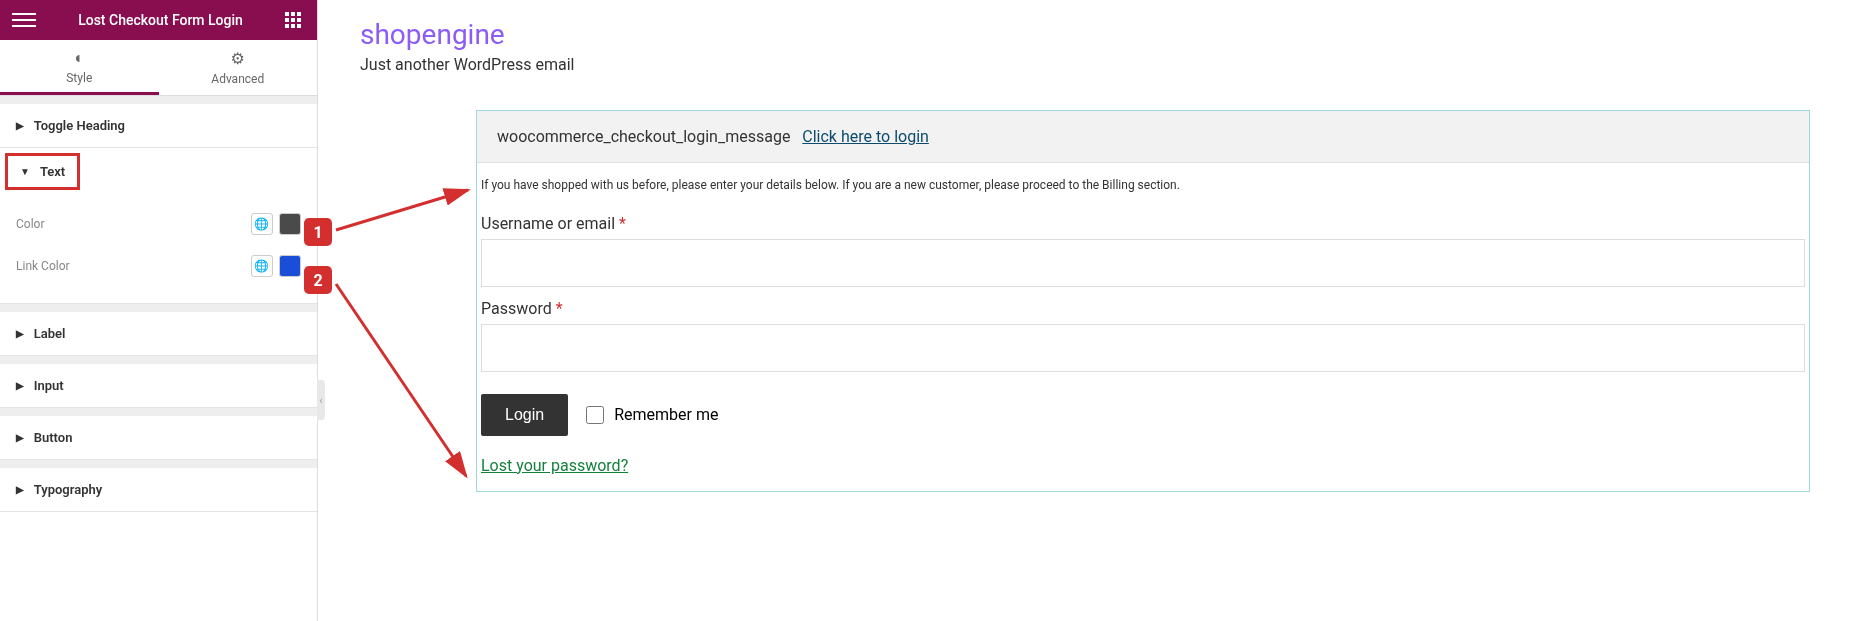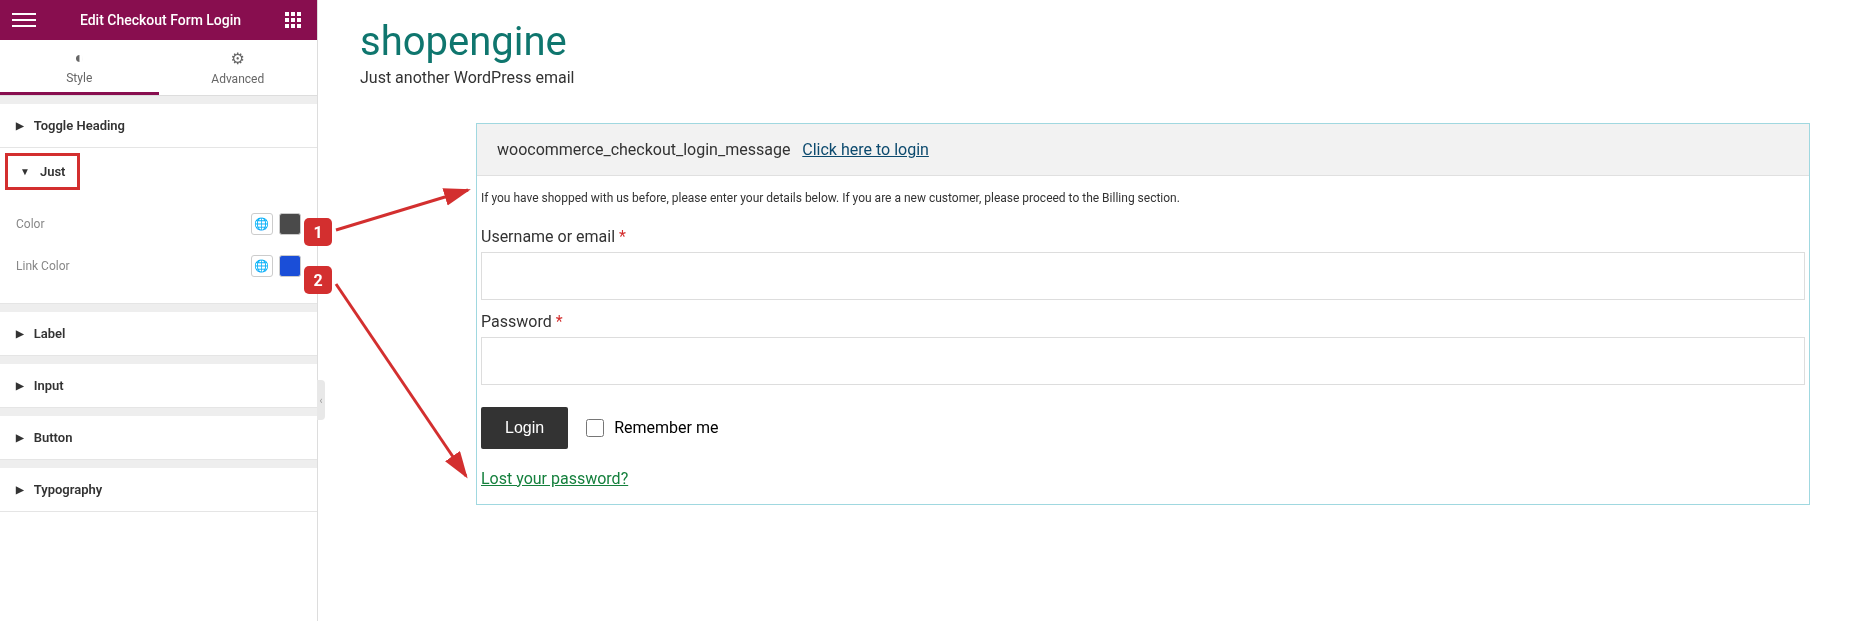--- a/index.html
+++ b/index.html
@@ -30,21 +30,21 @@
     .control-row-label { }
     .control-row-widgets { display: flex; align-items: center; gap: 6px; }
     .globe-icon { width: 22px; height: 22px; border: 1px solid #ccc; border-radius: 3px; display: flex; align-items: center; justify-content: center; color: #999; font-size: 12px; cursor: pointer; }
     .color-swatch { width: 22px; height: 22px; border: 1px solid #ccc; border-radius: 3px; cursor: pointer; }
     
     .collapse-handle { position: absolute; right: -8px; top: 380px; width: 8px; height: 40px; background: #e8e8e8; border-radius: 0 4px 4px 0; display: flex; align-items: center; justify-content: center; cursor: pointer; color: #999; font-size: 10px; }
     
     .preview-area { position: absolute; left: 360px; top: 20px; right: 40px; }
     
     .site-brand { margin-bottom: 8px; }
-    .site-title { font-size: 40px; color: #0f766e; font-weight: 400; line-height: 1.1; }
+    .site-title { font-size: 28px; color: #8b5cf6; font-weight: 400; line-height: 1.1; }
     .site-tagline { font-size: 16px; color: #333; margin-top: 4px; }
     
     .form-container { margin-top: 36px; border: 1px solid #a0d8e0; padding: 0; margin-left: 116px; }
     .form-message-bar { background: #f2f2f2; border: 1px solid #e0e0e0; border-left: none; border-right: none; border-top: none; padding: 16px 20px; font-size: 16px; color: #333; }
     .form-message-bar a { color: #0c4a6e; text-decoration: underline; }
     .form-helper { padding: 14px 4px 14px 4px; font-size: 12px; color: #333; line-height: 1.4; }
     
     .form-field { padding: 6px 4px; }
     .form-label { font-size: 16px; color: #333; display: block; margin-bottom: 6px; }
     .form-label .req { color: #d32f2f; }
@@ -66,21 +66,21 @@
 </head>
 <body>
 
 <div class="editor-panel">
   <div class="panel-header">
     <div class="panel-header-menu">
         <span></span>
         <span></span>
         <span></span>
       </div>
-    <div class="panel-header-title">Edit Checkout Form Login</div>
+    <div class="panel-header-title">Lost Checkout Form Login</div>
     <div class="panel-header-grid">
       <span></span>
         <span></span>
         <span></span>
         <span></span>
         <span></span>
         <span></span>
         <span></span>
         <span></span>
         <span></span>
@@ -104,21 +104,21 @@
       <div class="section-header">
         <span class="section-caret">▶</span>
         <span>Toggle Heading</span>
       </div>
     </div>
 
     <div class="section-item">
       <div style="padding:2px 0;">
         <div class="section-header highlighted">
           <span class="section-caret">▼</span>
-          <span>Just</span>
+          <span>Text</span>
         </div>
       </div>
       <div class="section-body">
         <div class="control-row">
           <span class="control-row-label">Color</span>
           <div class="control-row-widgets">
             <div class="globe-icon">🌐</div>
             <div class="color-swatch" style="background:#4a4a4a"></div>
           </div>
         </div>

